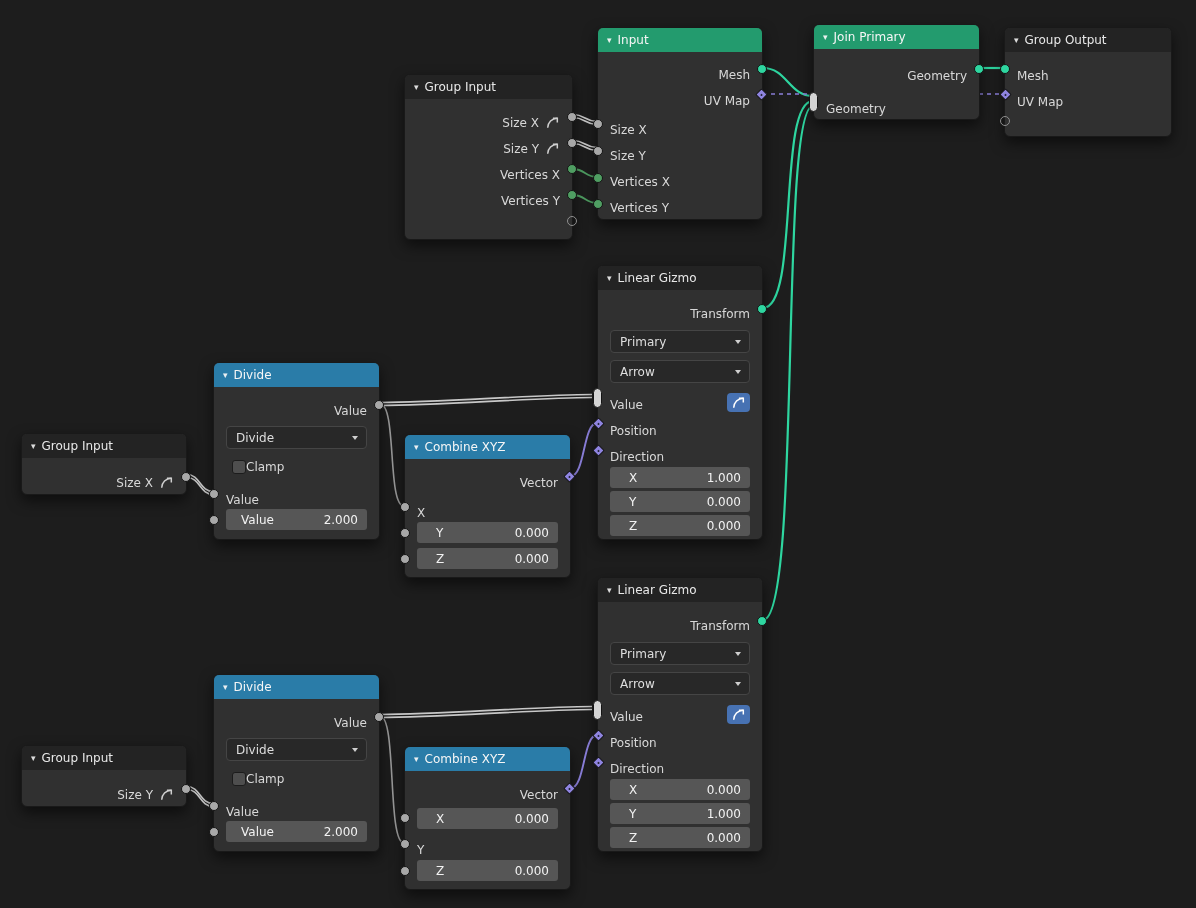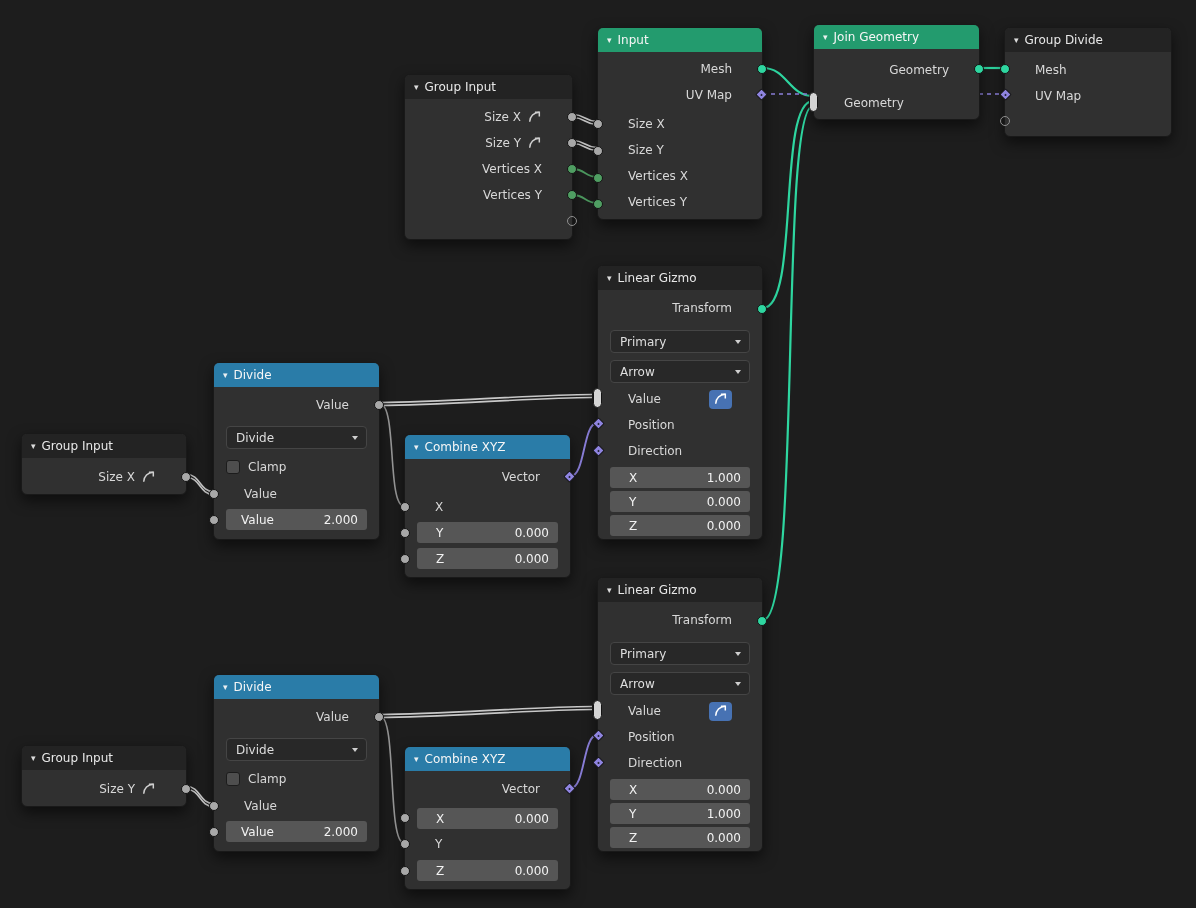--- a/index.html
+++ b/index.html
@@ -9,21 +9,21 @@
   .links { position:absolute; left:0; top:0; z-index:0; }
   .node { position:absolute; z-index:1; background:#303030; border:1px solid #191919;
           border-radius:6px; box-shadow:0 6px 14px rgba(0,0,0,.55); color:#d8d8d8; font-size:12px; }
   .hdr { height:24px; display:flex; align-items:center; gap:6px; padding:0 9px;
          border-radius:5px 5px 0 0; color:#f6f6f6; }
   .hdr-green { background:#239b6e; }
   .hdr-blue  { background:#2a7ca8; }
   .hdr-dark  { background:#232323; color:#e8e8e8; }
   .chev { font-size:9px; opacity:.95; line-height:1; }
   .ttl { white-space:nowrap; }
-  .row { height:26px; display:flex; align-items:center; padding:0 30px; gap:6px; white-space:nowrap; }
+  .row { height:26px; display:flex; align-items:flex-end; padding:0 12px; gap:6px; white-space:nowrap; }
   .row.out { justify-content:flex-end; }
   .select { height:23px; margin:0 12px; background:#282828; border:1px solid #454545; border-radius:4px;
             display:flex; align-items:center; padding:0 9px; color:#dedede; position:relative; }
   .select::after { content:""; position:absolute; right:8px; top:9px;
                    border-left:3.5px solid transparent; border-right:3.5px solid transparent;
                    border-top:4.5px solid #cfcfcf; }
   .numfield { height:21px; margin:0 12px; background:#565656; border-radius:3px;
               display:flex; align-items:center; padding:0 9px; color:#f2f2f2; }
   .nf-label { margin-left:10px; }
   .nf-value { margin-left:auto; }
@@ -34,21 +34,21 @@
   .sint { background:#4f9e62; }
   .sgray{ background:#a8a8a8; }
   .sopen{ background:transparent; border:1.5px solid #8f8f8f; }
   .diamond { position:absolute; width:9px; height:9px; background:#8f84e0; border:1px solid #141414;
              transform:rotate(45deg); border-radius:1.5px; z-index:2; }
   .d-out { right:-4px; } .d-in { left:-4px; }
   .diamond::after { content:""; position:absolute; left:50%; top:50%; width:2.4px; height:2.4px;
                     background:#27273d; border-radius:50%; transform:translate(-50%,-50%); }
   .capsule { position:absolute; left:-5px; width:9px; height:20px; border-radius:5px;
              background:#d4d4d4; border:1px solid #141414; z-index:2; }
-  .checkrow { display:flex; align-items:center; gap:8px; margin:0 12px; height:16px; }
+  .checkrow { display:flex; align-items:center; gap:0; margin:0 18px; height:16px; }
   .checkbox { width:14px; height:14px; background:#4e4e4e; border:1px solid #1c1c1c; border-radius:3px; }
   .gz-wrap { display:inline-flex; color:#cfcfcf; }
   .gz { width:15px; height:14px; }
   .gizmo-btn { margin-left:auto; width:23px; height:19px; background:#4772b3; border-radius:4px;
                display:flex; align-items:center; justify-content:center; color:#ffffff; }
   .spacer { width:100%; }
 </style>
 </head>
 <body>
 
@@ -128,38 +128,38 @@
     <span class="diamond d-out" style="top:62px"></span>
     <span class="socket sock-in sgray" style="top:91px"></span>
     <span class="socket sock-in sgray" style="top:118px"></span>
     <span class="socket sock-in sint" style="top:145px"></span>
     <span class="socket sock-in sint" style="top:171px"></span>
   </div>
 
   <div class="node" style="left:813px;top:24px;width:167px;height:96px">
     <div class="hdr hdr-green">
       <span class="chev">▾</span>
-      <span class="ttl">Join Geometry</span>
+      <span class="ttl">Join Primary</span>
     </div>
     <div>
       <div class="row out" style="margin-top:8px">
           <span>Geometry</span>
         </div>
       <div class="row" style="margin-top:7px">
           <span>Geometry</span>
         </div>
     </div>
     <span class="socket sock-out sg" style="top:39px"></span>
     <span class="capsule" style="top:67px"></span>
   </div>
 
   <div class="node" style="left:1004px;top:27px;width:168px;height:110px">
     <div class="hdr hdr-dark">
       <span class="chev">▾</span>
-      <span class="ttl">Group Divide</span>
+      <span class="ttl">Group Output</span>
     </div>
     <div style="padding-top:5px">
       <div class="row">
           <span>Mesh</span>
         </div>
       <div class="row">
           <span>UV Map</span>
         </div>
       <div class="row"></div>
     </div>

